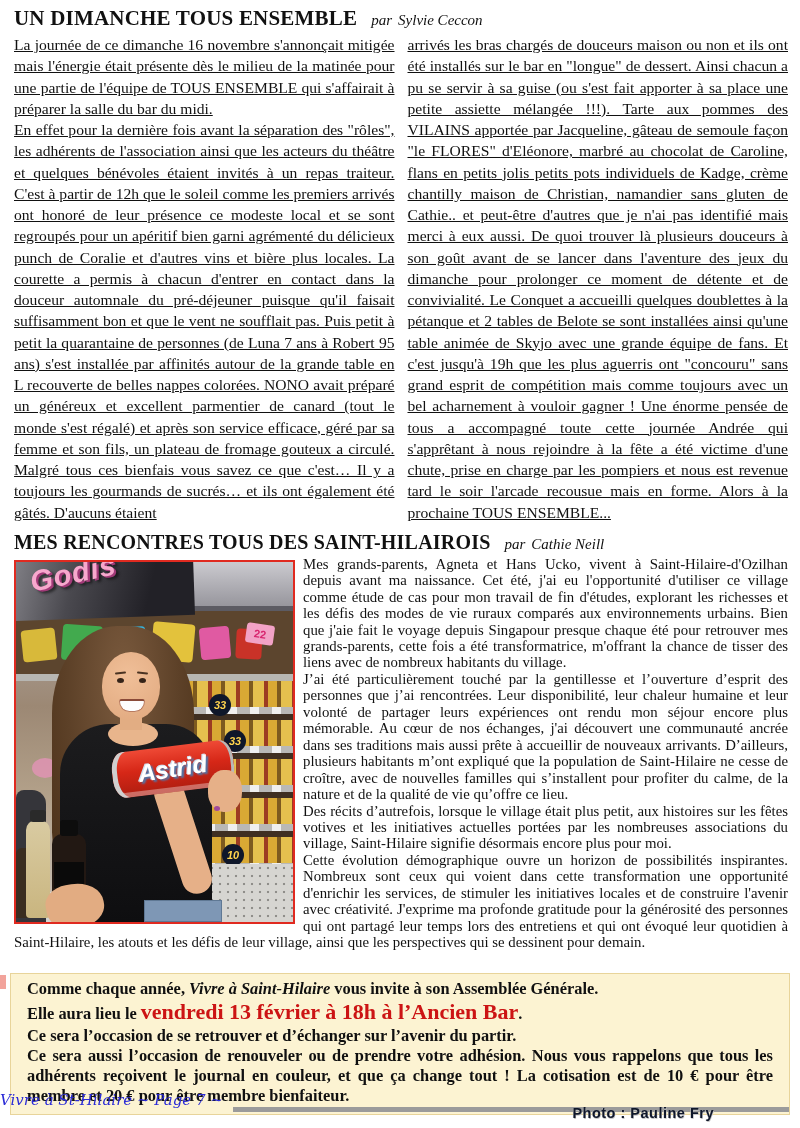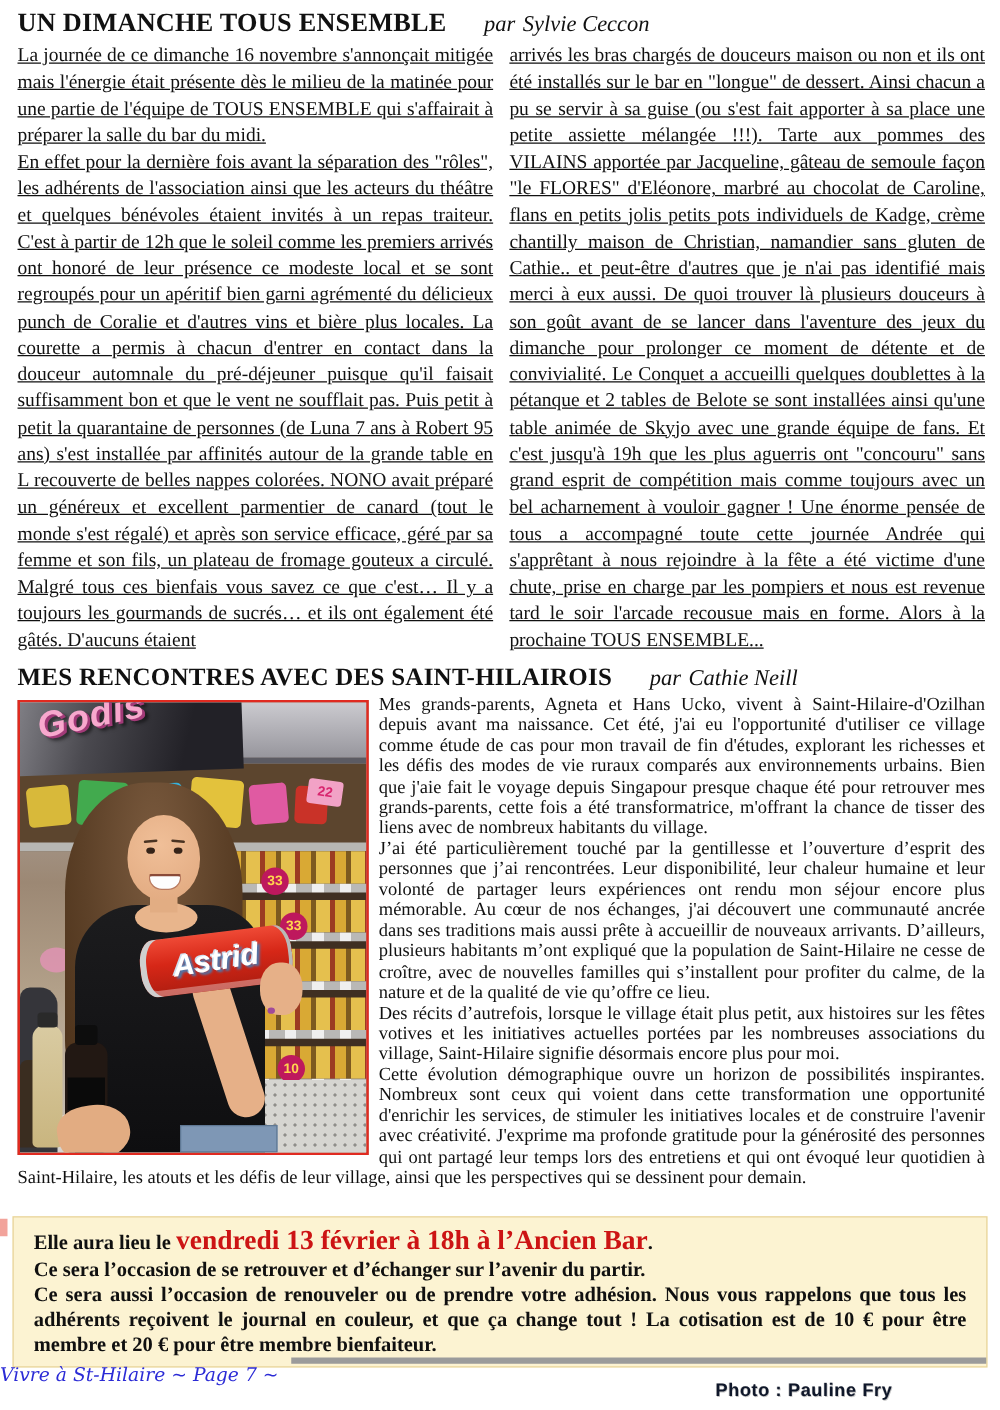--- a/index.html
+++ b/index.html
@@ -5,24 +5,24 @@
   html,body{margin:0;padding:0;}
   body{
     width:800px;height:1128px;position:relative;overflow:hidden;
     background:#ffffff;
     font-family:"Liberation Serif", serif;
     color:#111;
   }
   .page{padding:6px 12px 0 14px;}
 
   
-  .art-header{display:flex;align-items:baseline;gap:30px;}
+  .art-header{display:flex;align-items:baseline;gap:14px;}
   .art-title{font-weight:bold;font-size:21px;letter-spacing:.2px;white-space:nowrap;}
   .art-title.small{font-size:20px;}
-  .byline{font-style:italic;font-size:18px;white-space:nowrap;}
+  .byline{font-style:italic;font-size:15px;white-space:nowrap;}
   .byline .by-pre{margin-right:6px;}
 
   
   .columns{display:flex;gap:13px;margin-top:3px;}
   .col{width:50%;text-align:justify;font-size:15.6px;line-height:21.25px;}
   .col p{margin:0;text-decoration:underline;}
 
   
   .article2{margin-top:8px;}
   .article2-body{margin-top:2px;font-size:14.8px;line-height:16.45px;text-align:justify;}
@@ -50,21 +50,21 @@
   .sc-row{position:absolute;left:0;width:109px;height:26px;
     background:repeating-linear-gradient(90deg,#d9a934 0 9px,#7d5a1f 9px 13px,#e5c04e 13px 24px,#9c3c22 24px 28px);}
   .sc-rail{position:absolute;left:0;width:109px;height:7px;
     background:repeating-linear-gradient(90deg,#efefef 0 9px,#b9b8b6 9px 22px);}
   .r1{top:0;} .r1r{top:26px;} .r2{top:39px;} .r2r{top:65px;}
   .r3{top:78px;} .r3r{top:104px;} .r4{top:117px;} .r4r{top:143px;}
   .r5{top:156px;} .r5r{top:182px;}
   .tag{display:flex;align-items:center;justify-content:center;
     font-family:"Liberation Sans",sans-serif;font-weight:bold;font-size:11px;}
   .tag-pink{left:230px;top:62px;width:28px;height:20px;background:#f2a2c6;color:#d8256e;border-radius:3px;transform:rotate(8deg);}
-  .tag-red{width:22px;height:22px;border-radius:50%;background:#be185d;color:#ffd44e;}
+  .tag-red{width:22px;height:22px;border-radius:50%;background:#0f172a;color:#ffd44e;font-style:italic;}
   .tag33a{left:193px;top:132px;} .tag33b{left:208px;top:168px;} .tag10{left:206px;top:282px;}
   .sc-sign{left:-8px;top:-6px;width:186px;height:62px;
     background:linear-gradient(105deg,#87868c 0%,#4a494f 35%,#222127 75%);transform:rotate(-2deg);}
   .sc-sign-text{left:22px;top:8px;font-family:"Liberation Sans",sans-serif;
     font-weight:bold;font-style:italic;font-size:29px;color:#f7a8cd;letter-spacing:1px;
     transform:rotate(-10deg);text-shadow:2px 2px 0 #a23a78,4px 4px 3px rgba(0,0,0,.6);}
   .sc-floor{left:0;top:330px;width:277px;height:30px;background:#d6d5d1;
     background-image:radial-gradient(circle,#8f8e8a 1px,transparent 1.6px),radial-gradient(circle,#b0afab 1px,transparent 1.4px);
     background-size:9px 9px,13px 13px;}
   .sc-floor2{left:152px;top:302px;width:125px;height:58px;background:#d6d5d1;
@@ -149,21 +149,21 @@
         <p>En effet pour la dernière fois avant la séparation des "rôles", les adhérents de l'association ainsi que les acteurs du théâtre et quelques bénévoles étaient invités à un repas traiteur. C'est à partir de 12h que le soleil comme les premiers arrivés ont honoré de leur présence ce modeste local et se sont regroupés pour un apéritif bien garni agrémenté du délicieux punch de Coralie et d'autres vins et bière plus locales. La courette a permis à chacun d'entrer en contact dans la douceur automnale du pré-déjeuner puisque qu'il faisait suffisamment bon et que le vent ne soufflait pas. Puis petit à petit la quarantaine de personnes (de Luna 7 ans à Robert 95 ans) s'est installée par affinités autour de la grande table en L recouverte de belles nappes colorées. NONO avait préparé un généreux et excellent parmentier de canard (tout le monde s'est régalé) et après son service efficace, géré par sa femme et son fils, un plateau de fromage gouteux a circulé. Malgré tous ces bienfais vous savez ce que c'est… Il y a toujours les gourmands de sucrés… et ils ont également été gâtés. D'aucuns étaient</p>
       </div>
       <div class="col">
         <p>arrivés les bras chargés de douceurs maison ou non et ils ont été installés sur le bar en "longue" de dessert. Ainsi chacun a pu se servir à sa guise (ou s'est fait apporter à sa place une petite assiette mélangée !!!). Tarte aux pommes des VILAINS apportée par Jacqueline, gâteau de semoule façon "le FLORES" d'Eléonore, marbré au chocolat de Caroline, flans en petits jolis petits pots individuels de Kadge, crème chantilly maison de Christian, namandier sans gluten de Cathie.. et peut-être d'autres que je n'ai pas identifié mais merci à eux aussi. De quoi trouver là plusieurs douceurs à son goût avant de se lancer dans l'aventure des jeux du dimanche pour prolonger ce moment de détente et de convivialité. Le Conquet a accueilli quelques doublettes à la pétanque et 2 tables de Belote se sont installées ainsi qu'une table animée de Skyjo avec une grande équipe de fans. Et c'est jusqu'à 19h que les plus aguerris ont "concouru" sans grand esprit de compétition mais comme toujours avec un bel acharnement à vouloir gagner !  Une énorme pensée de tous a accompagné toute cette journée Andrée qui s'apprêtant à nous rejoindre à la fête a été victime d'une chute, prise en charge par les pompiers et nous est revenue tard le soir l'arcade recousue mais en forme. Alors à la prochaine TOUS ENSEMBLE...</p>
       </div>
     </div>
   </section>
 
   <section class="article2">
     <div class="art-header">
-      <span class="art-title small">MES RENCONTRES AVEC DES SAINT-HILAIROIS</span>
+      <span class="art-title small">MES RENCONTRES TOUS DES SAINT-HILAIROIS</span>
       <span class="byline">
         <span class="by-pre">par</span><span>Cathie Neill</span>
       </span>
     </div>
 
     <div class="article2-body">
 
       <div class="photo">
         <div class="sc-bg"></div>
         <div class="sc-ceiling"></div>
@@ -229,20 +229,21 @@
 
       <p>Mes grands-parents, Agneta et Hans Ucko, vivent à Saint-Hilaire-d'Ozilhan depuis avant ma naissance. Cet été, j'ai eu l'opportunité d'utiliser ce village comme étude de cas pour mon travail de fin d'études, explorant les richesses et les défis des modes de vie ruraux comparés aux environnements urbains. Bien que j'aie fait le voyage depuis Singapour presque chaque été pour retrouver mes grands-parents, cette fois a été transformatrice, m'offrant la chance de tisser des liens avec de nombreux habitants du village.</p>
       <p>J’ai été particulièrement touché par la gentillesse et l’ouverture d’esprit des personnes que j’ai rencontrées. Leur disponibilité, leur chaleur humaine et leur volonté de partager leurs expériences ont rendu mon séjour encore plus mémorable. Au cœur de nos échanges, j'ai découvert une communauté ancrée dans ses traditions mais aussi prête à accueillir de nouveaux arrivants. D’ailleurs, plusieurs habitants m’ont expliqué que la population de Saint-Hilaire ne cesse de croître, avec de nouvelles familles qui s’installent pour profiter du calme, de la nature et de la qualité de vie qu’offre ce lieu.</p>
       <p>Des récits d’autrefois, lorsque le village était plus petit, aux histoires sur les fêtes votives et les initiatives actuelles portées par les nombreuses associations du village, Saint-Hilaire signifie désormais encore plus pour moi.</p>
       <p>Cette évolution démographique ouvre un horizon de possibilités inspirantes. Nombreux sont ceux qui voient dans cette transformation une opportunité d'enrichir les services, de stimuler les initiatives locales et de construire l'avenir avec créativité. J'exprime ma profonde gratitude pour la générosité des personnes qui ont partagé leur temps lors des entretiens et qui ont évoqué leur quotidien à Saint-Hilaire, les atouts et les défis de leur village, ainsi que les perspectives qui se dessinent pour demain.</p>
     </div>
   </section>
 
   <div class="announce">
     <div class="box-red-tick"></div>
+    <p><span>Comme chaque année, </span><span class="an-italic">Vivre à Saint-Hilaire</span><span> vous invite à son Assemblée Générale.</span></p>
     <p class="an-line2"><span>Elle aura lieu le </span><span class="an-red">vendredi 13 février à 18h à l’Ancien Bar</span><span>.</span></p>
     <p>Ce sera l’occasion de se retrouver et d’échanger sur l’avenir du partir.</p>
     <p class="jst">Ce sera aussi l’occasion de renouveler ou de prendre votre adhésion. Nous vous rappelons que tous les adhérents reçoivent le journal en couleur, et que ça change tout ! La cotisation est de 10 € pour être membre et 20 € pour être membre bienfaiteur.</p>
     <div class="box-shadow-bar"></div>
   </div>
 
 </div>
 
 <div class="page-footer">Vivre à St-Hilaire ~ Page 7 ~</div>
 <div class="photo-credit">Photo : Pauline Fry</div>

